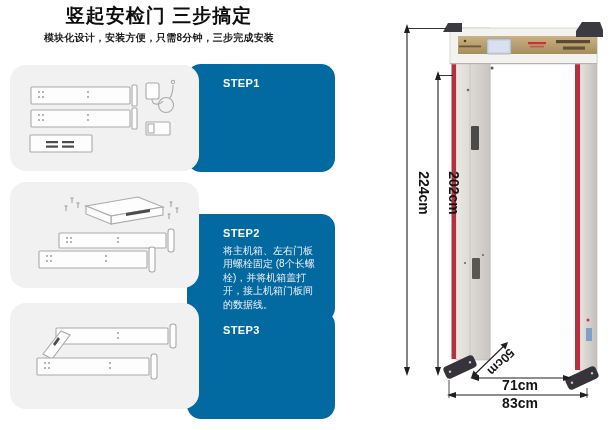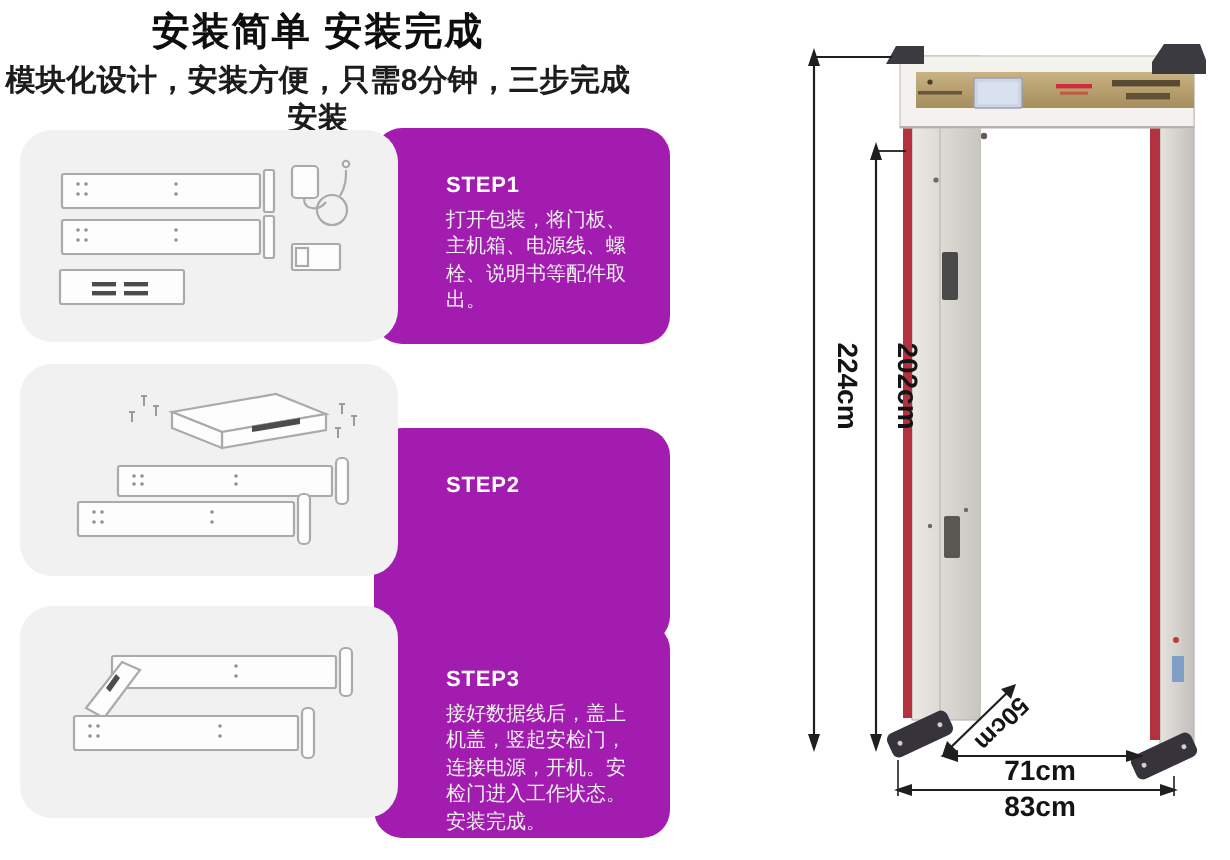--- a/index.html
+++ b/index.html
@@ -7,26 +7,26 @@
     width:615px;height:430px;position:relative;overflow:hidden;
     background:#ffffff;
     font-family:"Liberation Sans","DejaVu Sans",sans-serif;
   }
   .title{
     position:absolute;top:3px;left:0;width:318px;text-align:center;
     font-size:19px;font-weight:bold;color:#0e0e0e;letter-spacing:1px;
   }
   .subtitle{
     position:absolute;top:31px;left:0;width:318px;text-align:center;
-    font-size:15px;font-weight:bold;color:#1c1c1c;letter-spacing:0.2px;
+    font-size:10px;font-weight:bold;color:#1c1c1c;letter-spacing:0.2px;
   }
   .card-dark{
     position:absolute;left:187px;width:148px;height:108px;
-    background:#a21caf;border-radius:14px;color:#fff;
-    box-sizing:border-box;padding:23px 18px 0 36px;z-index:1;
+    background:#0369a1;border-radius:14px;color:#fff;
+    box-sizing:border-box;padding:13px 18px 0 36px;z-index:1;
   }
   .card-dark .step-label{font-size:11px;font-weight:bold;letter-spacing:0.4px;margin-bottom:5px;}
   .card-dark .step-text{font-size:10px;line-height:13.4px;color:#f0f0f0;}
   .card-light{
     position:absolute;left:10px;width:189px;height:106px;
     background:#f1f1f1;border-radius:16px;z-index:2;
   }
   .d1{top:64px;} .l1{top:65px;}
   .d2{top:183px;margin-top:31px;} .l2{top:182px;}
   .d3{top:311px;} .l3{top:303px;}
@@ -34,26 +34,25 @@
   svg text{font-family:"Liberation Sans","DejaVu Sans",sans-serif;}
   .dim-label{font-size:14px;font-weight:bold;fill:#141414;}
   .dim-label-sm{font-size:12.5px;font-weight:bold;fill:#141414;}
   .sketch{stroke:#aaaaaa;stroke-width:1.1;fill:#fdfdfd;}
   .sketch-dot{fill:#929292;stroke:none;}
   .sketch-dark{fill:#4c4c4c;stroke:none;}
 </style>
 </head>
 <body>
 
-<div class="title">安装简单 安装完成</div>
+<div class="title">竖起安检门 三步搞定</div>
 <div class="subtitle">模块化设计，安装方便，只需8分钟，三步完成安装</div>
 
 <div class="card-dark d1">
   <div class="step-label">STEP1</div>
-  <div class="step-text">打开包装，将门板、主机箱、电源线、螺栓、说明书等配件取出。</div>
 </div>
 <div class="card-light l1">
   <svg width="189" height="106" viewBox="0 0 189 106">
     <g>
       <rect class="sketch" x="21" y="22" width="99" height="17" rx="1"></rect>
       <rect class="sketch" x="122" y="20" width="5" height="21" rx="1"></rect>
       <circle class="sketch-dot" cx="29" cy="27" r="0.9"></circle>
         <circle class="sketch-dot" cx="33" cy="27" r="0.9"></circle>
       <circle class="sketch-dot" cx="29" cy="32" r="0.9"></circle>
         <circle class="sketch-dot" cx="33" cy="32" r="0.9"></circle>
@@ -86,20 +85,21 @@
     </g>
     <g>
       <rect class="sketch" x="136" y="57" width="24" height="13" rx="1"></rect>
       <rect class="sketch" x="138" y="59" width="6" height="9"></rect>
     </g>
   </svg>
 </div>
 
 <div class="card-dark d2">
   <div class="step-label">STEP2</div>
+  <div class="step-text">将主机箱、左右门板用螺栓固定 (8个长螺栓)，并将机箱盖打开，接上机箱门板间的数据线。</div>
 </div>
 <div class="card-light l2">
   <svg width="189" height="106" viewBox="0 0 189 106">
     <g>
       <polygon class="sketch" points="76,24 128,15 153,25 101,34"></polygon>
       <polygon class="sketch" points="101,34 153,25 153,33 101,42"></polygon>
       <polygon class="sketch" points="76,24 101,34 101,42 76,32"></polygon>
       <polygon class="sketch-dark" points="116,31 140,27 140,30 116,34"></polygon>
     </g>
     <g stroke="#9a9a9a" stroke-width="1">
@@ -134,21 +134,20 @@
       <circle class="sketch-dot" cx="37" cy="79" r="0.9"></circle>
         <circle class="sketch-dot" cx="41" cy="79" r="0.9"></circle>
       <circle class="sketch-dot" cx="96" cy="74" r="0.9"></circle>
         <circle class="sketch-dot" cx="96" cy="79" r="0.9"></circle>
     </g>
   </svg>
 </div>
 
 <div class="card-dark d3">
   <div class="step-label">STEP3</div>
-  <div class="step-text">接好数据线后，盖上机盖，竖起安检门，连接电源，开机。安检门进入工作状态。安装完成。</div>
 </div>
 <div class="card-light l3">
   <svg width="189" height="106" viewBox="0 0 189 106">
     <g>
       <rect class="sketch" x="46" y="25" width="112" height="16" rx="1"></rect>
       <rect class="sketch" x="160" y="21" width="6" height="24" rx="2.5"></rect>
       <circle class="sketch-dot" cx="108" cy="30" r="0.9"></circle>
         <circle class="sketch-dot" cx="108" cy="35" r="0.9"></circle>
     </g>
     <g>

